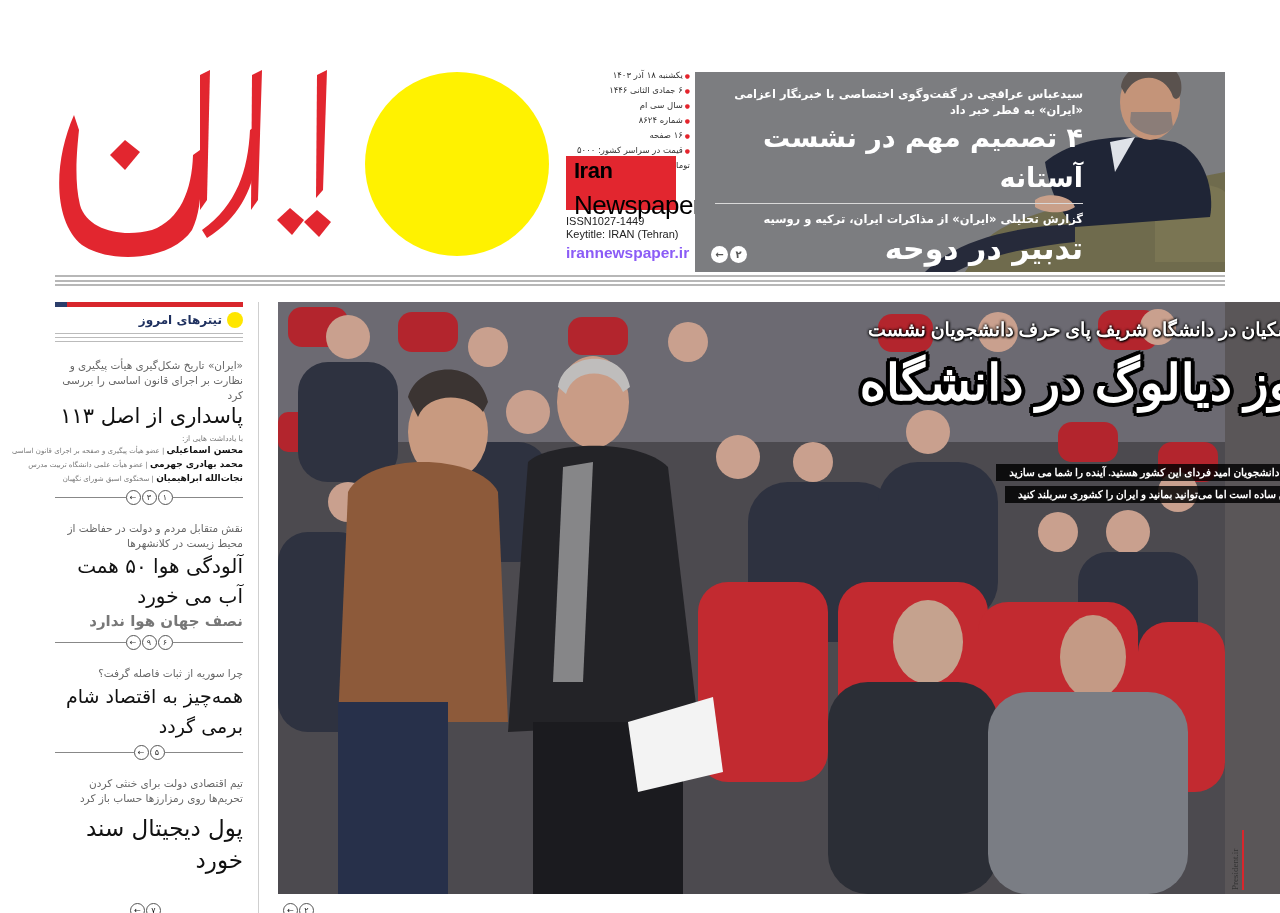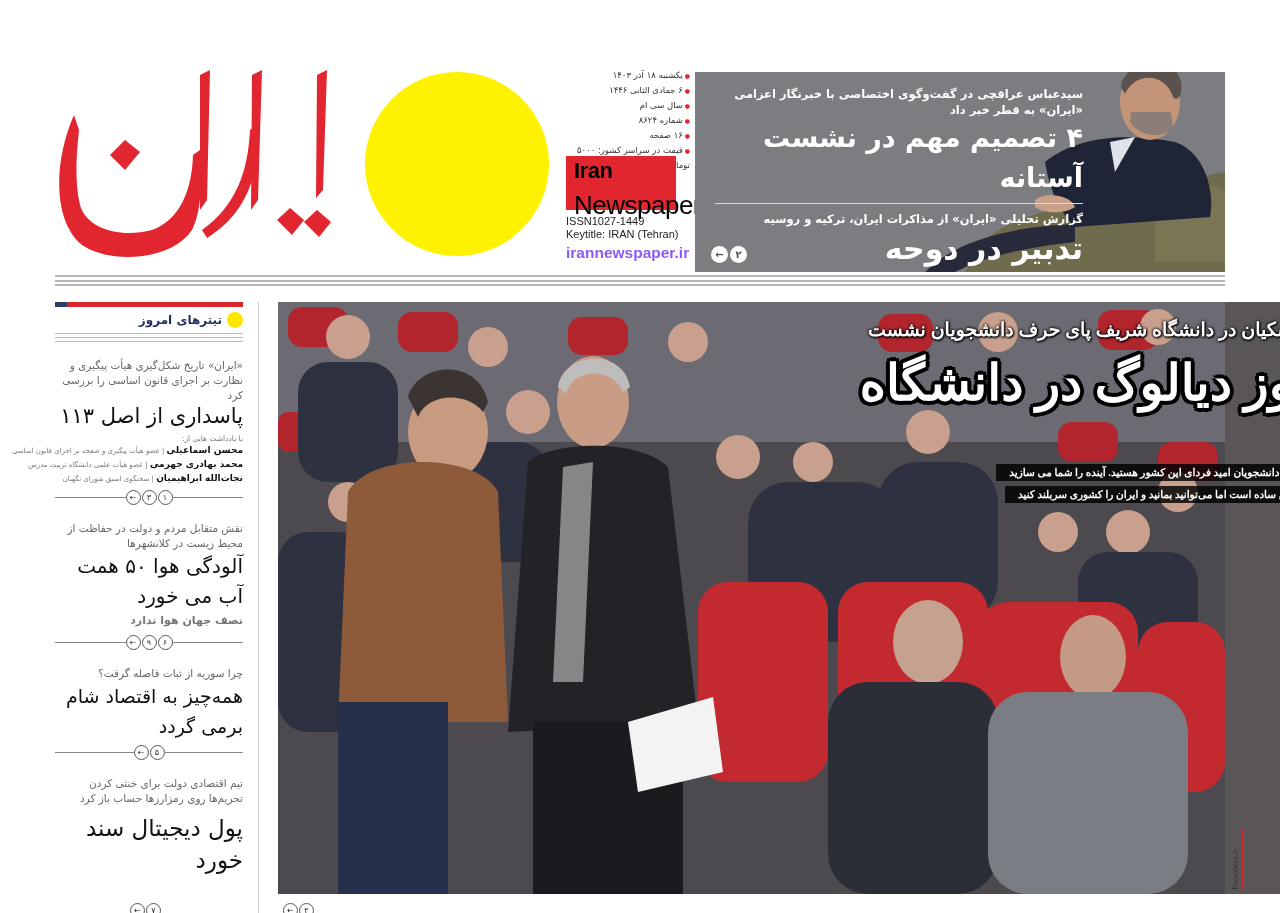--- a/index.html
+++ b/index.html
@@ -38,21 +38,21 @@
   .leftcol { position: absolute; left: 55px; top: 302px; width: 188px; direction: rtl; text-align: right; }
   .topbar { display: flex; height: 5px; direction: ltr; }
   .topbar .r { flex: 1; background: #d8262c; }
   .topbar .b { width: 12px; background: #2b3e6b; }
   .sect-title { margin-top: 5px; font-size: 12px; font-weight: bold; color: #1d2f5e; display: flex; align-items: center; gap: 5px; }
   .sect-title .dot { width: 16px; height: 16px; border-radius: 50%; background: #ffe600; display: inline-block; }
   .tri-rule { margin-top: 5px; }
   .tri-rule div { height: 1px; background: #bbb; margin-bottom: 3px; }
   .lead { font-size: 10.5px; color: #666; line-height: 15px; margin-top: 16px; }
   .hl { font-size: 21px; font-weight: normal; color: #111; line-height: 27px; letter-spacing: -0.4px; }
-  .hl-sub { font-size: 11px; font-weight: bold; color: #777; line-height: 20px; }
+  .hl-sub { font-size: 15px; font-weight: bold; color: #777; line-height: 20px; }
   .tiny { font-size: 7.5px; color: #777; line-height: 11px; }
   .byline { font-size: 7px; color: #777; line-height: 13px; white-space: nowrap; }
   .byline b { font-size: 9px; color: #111; }
   .refline { display: flex; align-items: center; margin: 4px 0 6px 0; direction: ltr; }
   .refline .ln { flex: 1; height: 1px; background: #888; }
   .refline .cs { display: flex; gap: 1px; margin: 0 0 0 0; }
   .refline .c { width: 15px; height: 15px; border: 1px solid #555; border-radius: 50%; font-size: 8px; line-height: 13px; text-align: center; color: #333; background: #fff; }
   .vdivider { position: absolute; left: 258px; top: 302px; width: 1px; height: 611px; background: #cfcfcf; }
 
   

